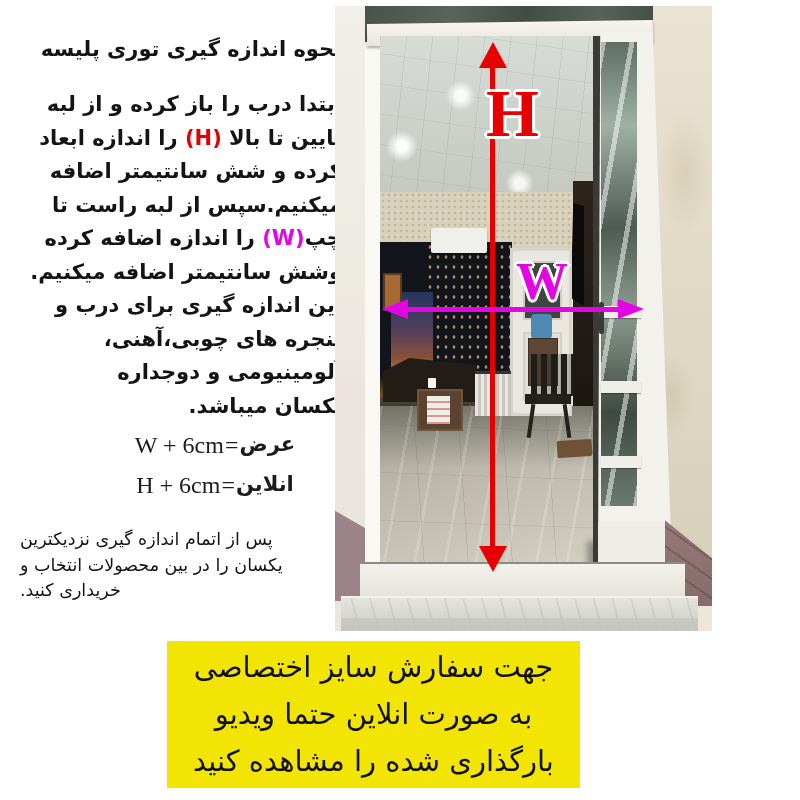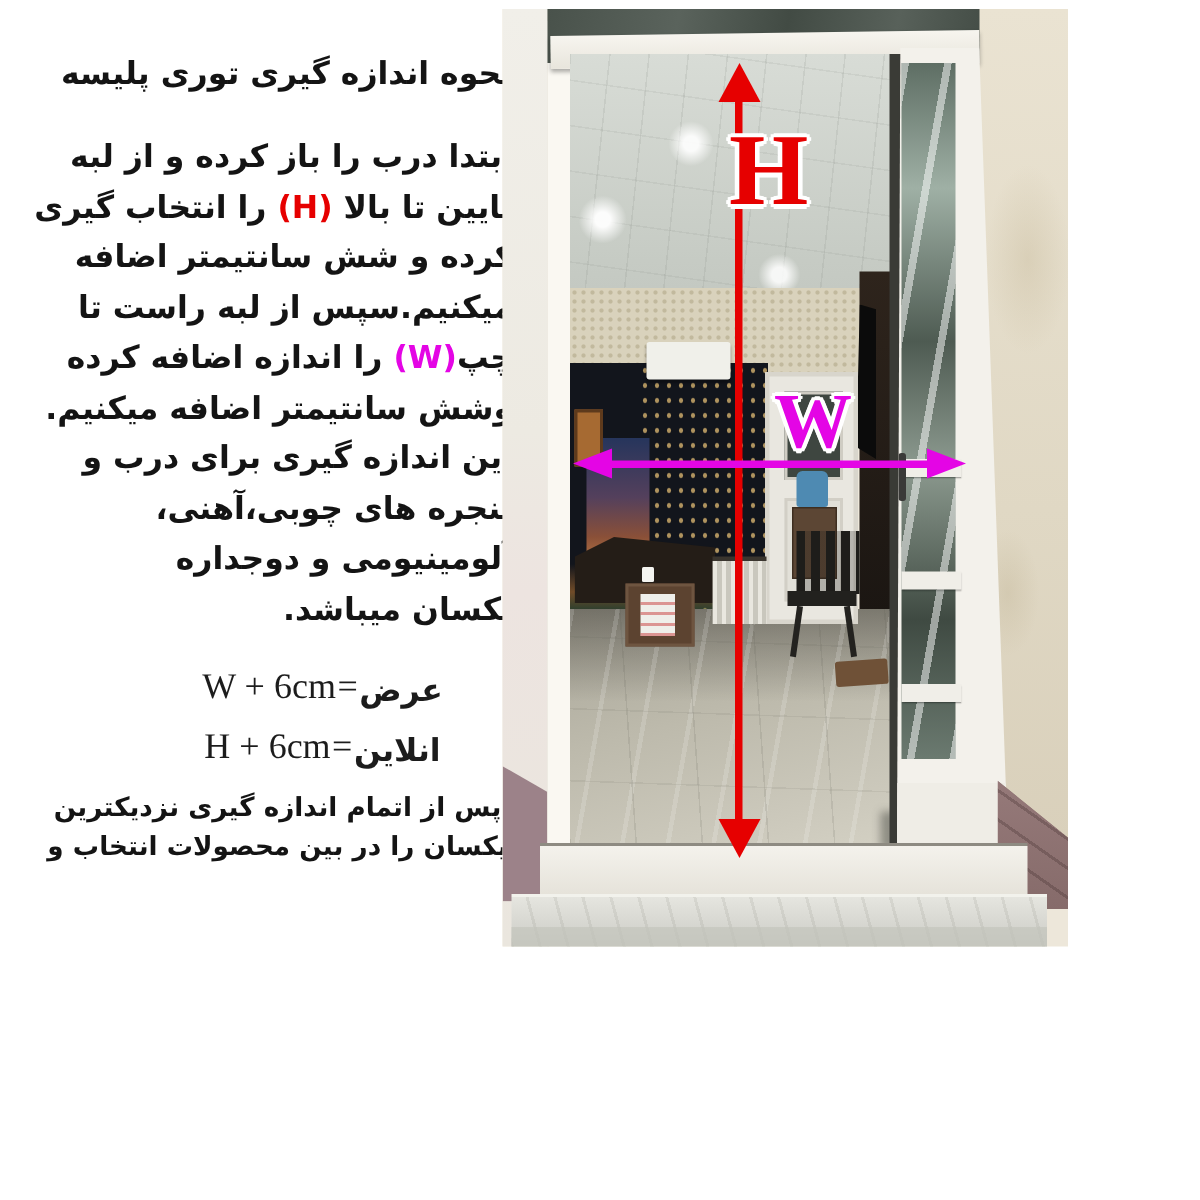--- a/index.html
+++ b/index.html
@@ -6,27 +6,27 @@
   body{width:800px;height:800px;background:#ffffff;font-family:"DejaVu Sans",sans-serif;position:relative;overflow:hidden;}
   .canvas{position:absolute;inset:0;width:800px;height:800px;background:#fff;}
 
   
   .text-col{position:absolute;left:8px;top:34px;width:334px;direction:rtl;text-align:right;color:#141414;}
   .title{font-size:21px;font-weight:bold;line-height:30px;margin-bottom:24px;}
   .para .pline{font-size:21px;font-weight:bold;line-height:33.5px;white-space:nowrap;}
   .para .mark{font-weight:bold;}
 
   .formulas{position:absolute;left:85px;top:432px;width:260px;}
-  .formula-row{height:40px;display:flex;direction:ltr;justify-content:center;align-items:flex-end;color:#1c1c1c;}
+  .formula-row{height:40px;display:flex;direction:ltr;justify-content:center;align-items:flex-start;color:#1c1c1c;}
   .expr,.feq{font-family:"Liberation Serif","DejaVu Serif",serif;font-size:24px;}
   .feq{margin:0 1px;}
   .flabel{font-size:21px;font-weight:bold;direction:rtl;}
 
-  .note{position:absolute;left:20px;top:527px;width:330px;direction:rtl;text-align:center;
-        font-size:17.5px;font-weight:bold;line-height:25.5px;color:#141414;}
+  .note{position:absolute;left:20px;top:527px;width:330px;direction:rtl;text-align:left;
+        font-size:17.5px;font-weight:normal;line-height:25.5px;color:#141414;}
 
   
   .banner{position:absolute;left:167px;top:641px;width:413px;height:147px;background:var(--banner-bg,#f3e503);
           display:flex;flex-direction:column;justify-content:center;direction:rtl;text-align:center;color:#101010;}
   .banner .bline{font-size:29px;line-height:47px;}
 
   
   .photo{position:absolute;left:335px;top:6px;width:377px;height:625px;overflow:hidden;background:#EDE7DA;}
   .photo > div{position:absolute;}
 
@@ -150,21 +150,21 @@
 </style>
 </head>
 <body>
 
 <div class="canvas">
 
   <div class="text-col">
     <div class="title">نحوه اندازه گیری توری پلیسه</div>
     <div class="para">
         <div class="pline">ابتدا درب را باز کرده و از لبه</div>
-        <div class="pline"><span>پایین تا بالا </span><span class="mark" dir="ltr" style="color: rgb(230, 0, 0);">(H)</span><span> را انتخاب گیری</span></div>
+        <div class="pline"><span>پایین تا بالا </span><span class="mark" dir="ltr" style="color: rgb(230, 0, 0);">(H)</span><span> را اندازه ابعاد</span></div>
         <div class="pline">کرده و شش سانتیمتر اضافه</div>
         <div class="pline">میکنیم.سپس از لبه راست تا</div>
         <div class="pline"><span>چپ</span><span class="mark" dir="ltr" style="color: rgb(228, 5, 229);">(W)</span><span> را اندازه اضافه کرده</span></div>
         <div class="pline">وشش سانتیمتر اضافه میکنیم.</div>
         <div class="pline">این اندازه گیری برای درب و</div>
         <div class="pline">پنجره های چوبی،آهنی،</div>
         <div class="pline">آلومینیومی و دوجداره</div>
         <div class="pline">یکسان میباشد.</div>
       </div>
   </div>
@@ -178,22 +178,28 @@
       <div class="formula-row">
         <span class="expr">H + 6cm</span>
         <span class="feq">=</span>
         <span class="flabel">انلاین</span>
       </div>
     </div>
 
   <div class="note">
       <div class="nline">پس از اتمام اندازه گیری نزدیکترین</div>
       <div class="nline">یکسان را در بین محصولات انتخاب و</div>
-    </div>
-
+      <div class="nline">خریداری کنید.</div>
+    </div>
+
+  <div class="banner">
+      <div class="bline">جهت سفارش سایز اختصاصی</div>
+      <div class="bline">به صورت انلاین حتما ویدیو</div>
+      <div class="bline">بارگذاری شده را مشاهده کنید</div>
+    </div>
 
   <div class="photo">
     <div class="ph-right-wall"></div>
     <div class="ph-left-wall"></div>
     <div class="ph-left-mauve"></div>
     <div class="ph-left-frame"></div>
     <div class="ph-transom-glass"></div>
     <div class="ph-transom-bar"></div>
 
     <div class="ph-ceiling"></div>

